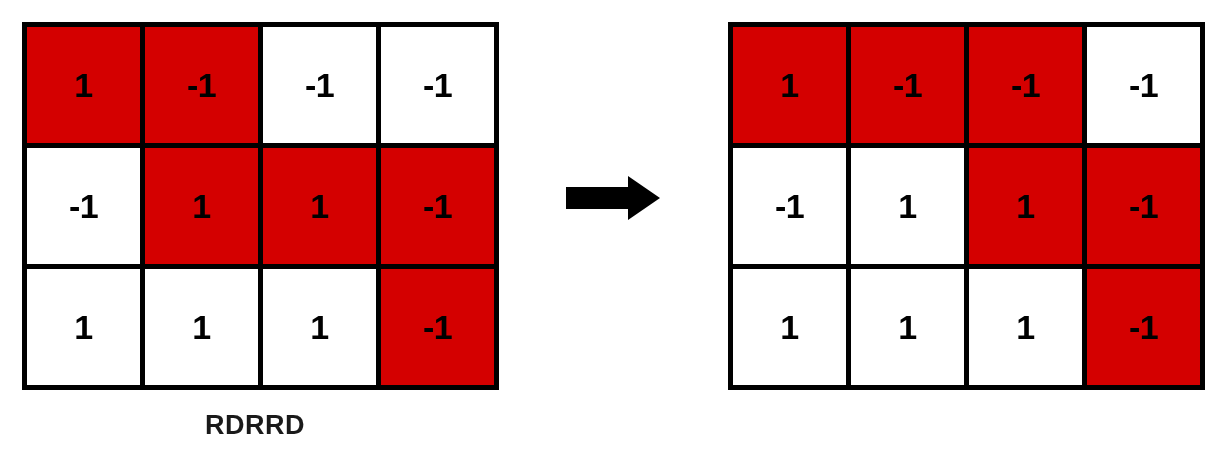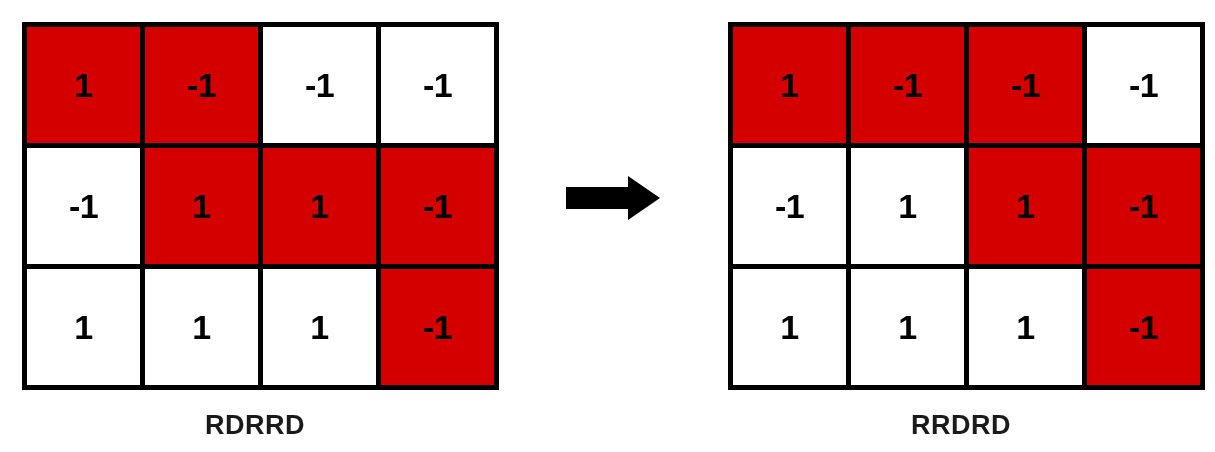--- a/index.html
+++ b/index.html
@@ -108,16 +108,15 @@
         <div class="cell bg-white">-1</div>
         <div class="cell bg-white">-1</div>
         <div class="cell bg-white">1</div>
         <div class="cell bg-red">1</div>
         <div class="cell bg-red">-1</div>
         <div class="cell bg-white">1</div>
         <div class="cell bg-white">1</div>
         <div class="cell bg-white">1</div>
         <div class="cell bg-red">-1</div>
       </div>
-    <div class="caption">RRDRD</div>
   </div>
 
 </div>
 
 </body></html>

